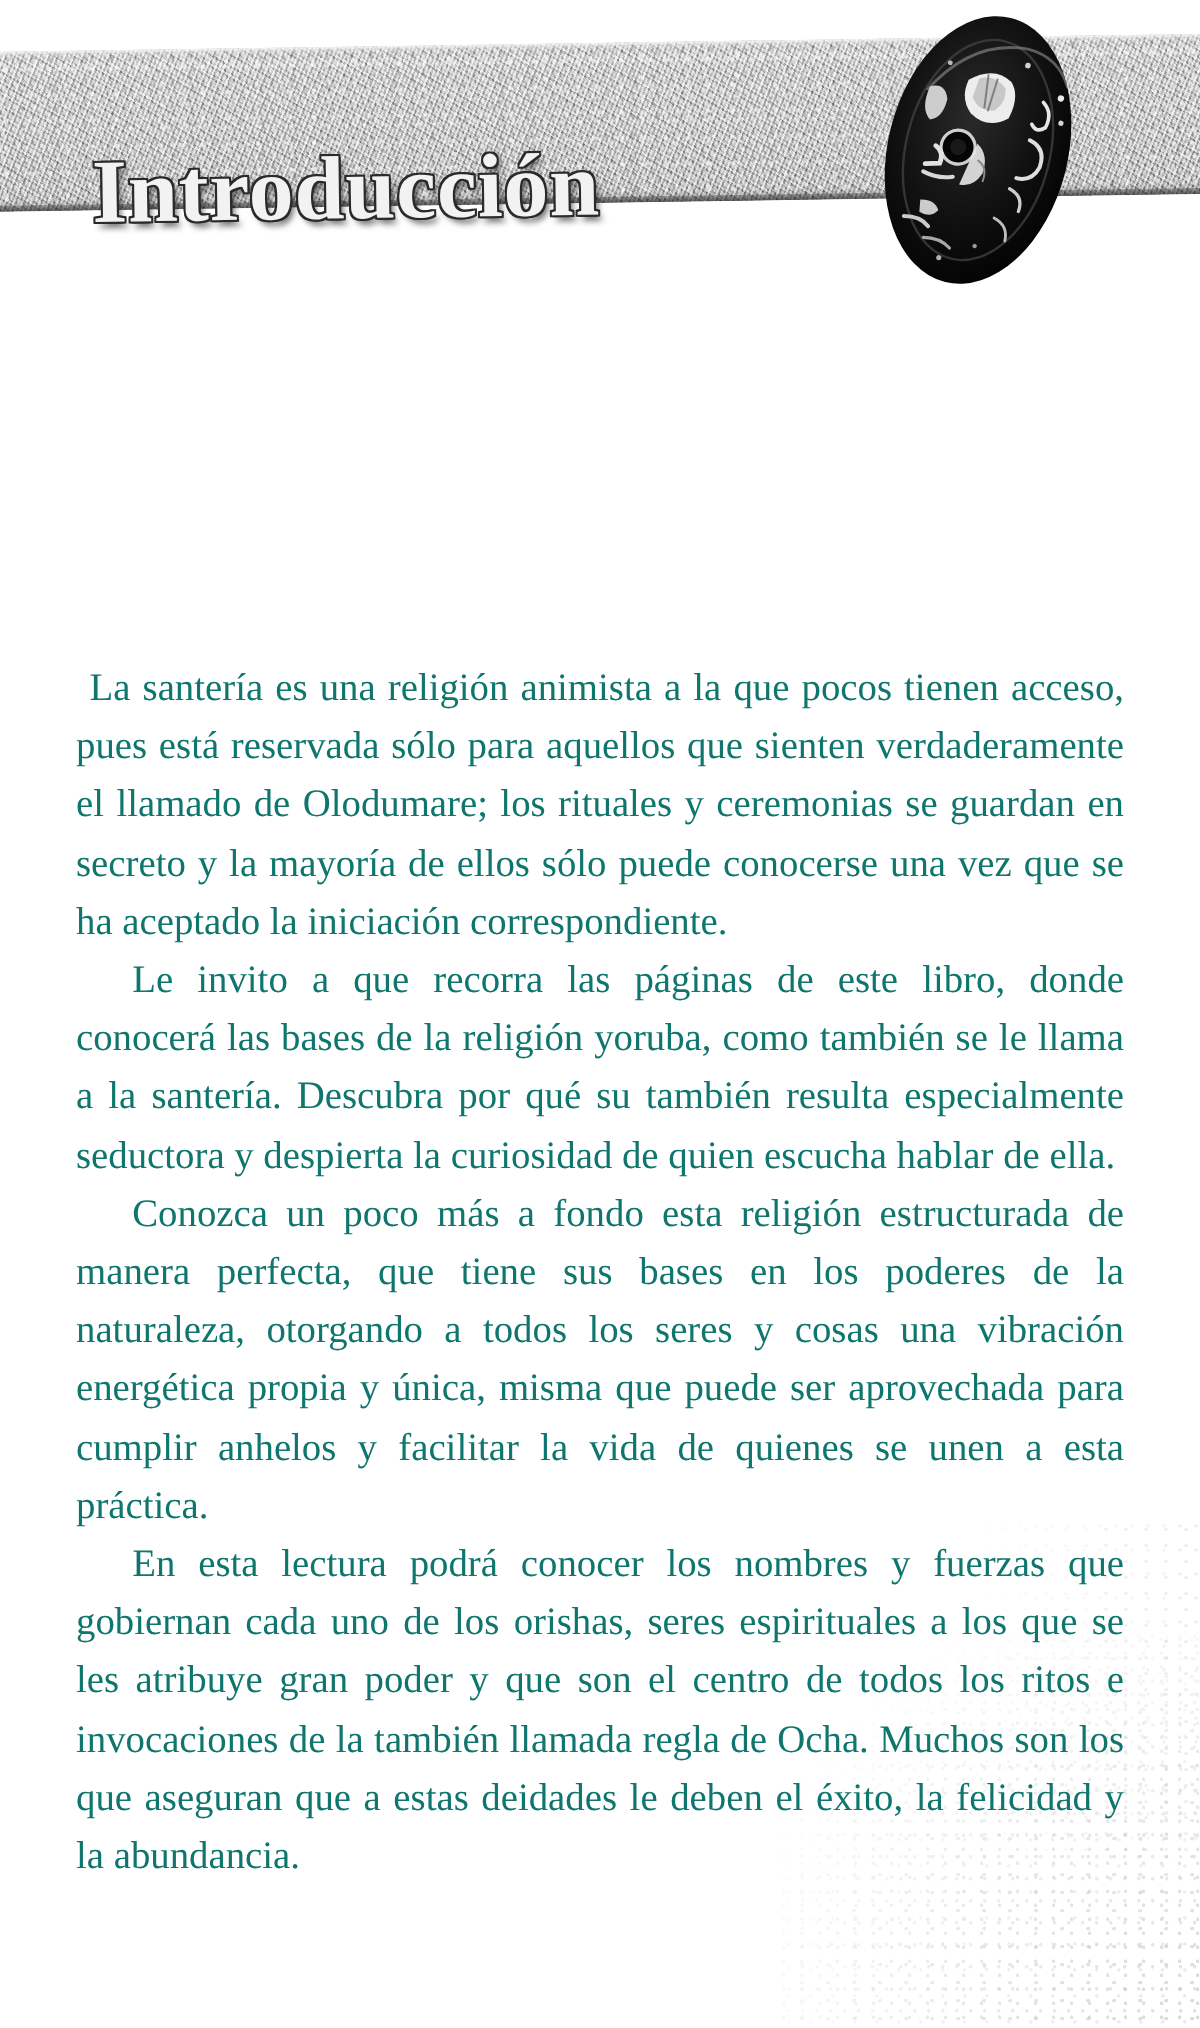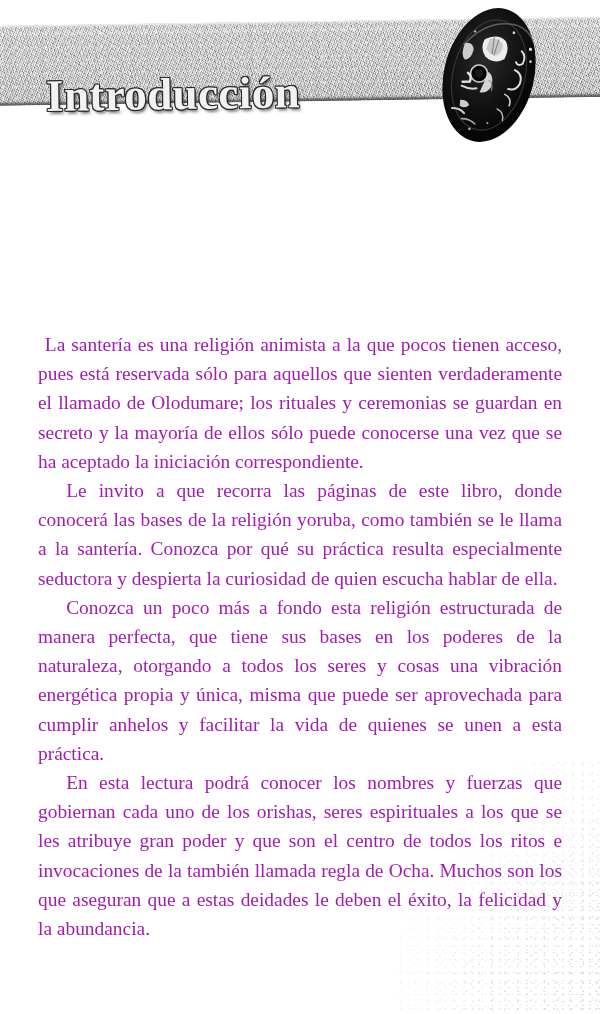--- a/index.html
+++ b/index.html
@@ -162,21 +162,21 @@
   
   #body-text {
     position: absolute;
     left: 38px;
     top: 330px;
     width: 524px;
     font-size: 19.4px;
     line-height: 29.2px;
     text-align: justify;
     text-justify: inter-word;
-    color: #a21caf;
+    color: #0f766e;
     -webkit-font-smoothing: antialiased;
   }
   #body-text p {
     margin: 0 0 0 0;
     text-indent: 1.45em;
     hyphens: manual;
   }
   #body-text p.first-para {
     text-indent: 0.35em;
   }
@@ -275,21 +275,21 @@
         <circle cx="60" cy="22" r="1.4" fill="#cfcfcf"></circle>
         <circle cx="22" cy="30" r="1.2" fill="#b9b9b9"></circle>
         <circle cx="40" cy="126" r="1.3" fill="#b0b0b0"></circle>
         <circle cx="56" cy="116" r="1.1" fill="#9e9e9e"></circle>
       </g>
     </svg>
   </div>
 
   <div id="body-text">
     <p class="first-para">La santería es una religión animista a la que pocos tienen acceso, pues está reservada sólo para aquellos que sienten verdaderamente el llamado de Olodumare; los rituales y ceremonias se guardan en secreto y la mayoría de ellos sólo puede conocerse una vez que se ha aceptado la iniciación correspondiente.</p>
-    <p>Le invito a que recorra las páginas de este libro, donde conocerá las bases de la religión yoruba, como también se le llama a la santería. Conozca por qué su práctica resulta especialmente seductora y despierta la curiosidad de quien escucha hablar de ella.</p>
+    <p>Le invito a que recorra las páginas de este libro, donde conocerá las bases de la religión yoruba, como también se le llama a la santería. Descubra por qué su también resulta especialmente seductora y despierta la curiosidad de quien escucha hablar de ella.</p>
     <p>Conozca un poco más a fondo esta religión estructurada de manera perfecta, que tiene sus bases en los poderes de la naturaleza, otorgando a todos los seres y cosas una vibración energética propia y única, misma que puede ser aprovechada para cumplir anhelos y facilitar la vida de quienes se unen a esta práctica.</p>
     <p>En esta lectura podrá conocer los nombres y fuerzas que gobiernan cada uno de los orishas, seres espirituales a los que se les atribuye gran poder y que son el centro de todos los ritos e invocaciones de la también llamada regla de Ocha. Muchos son los que aseguran que a estas deidades le deben el éxito, la felicidad y la abundancia.</p>
   </div>
 
   <div id="scan-speckle-mid"></div>
   <div id="scan-speckle"></div>
 
 </div>
 
 </body></html>

